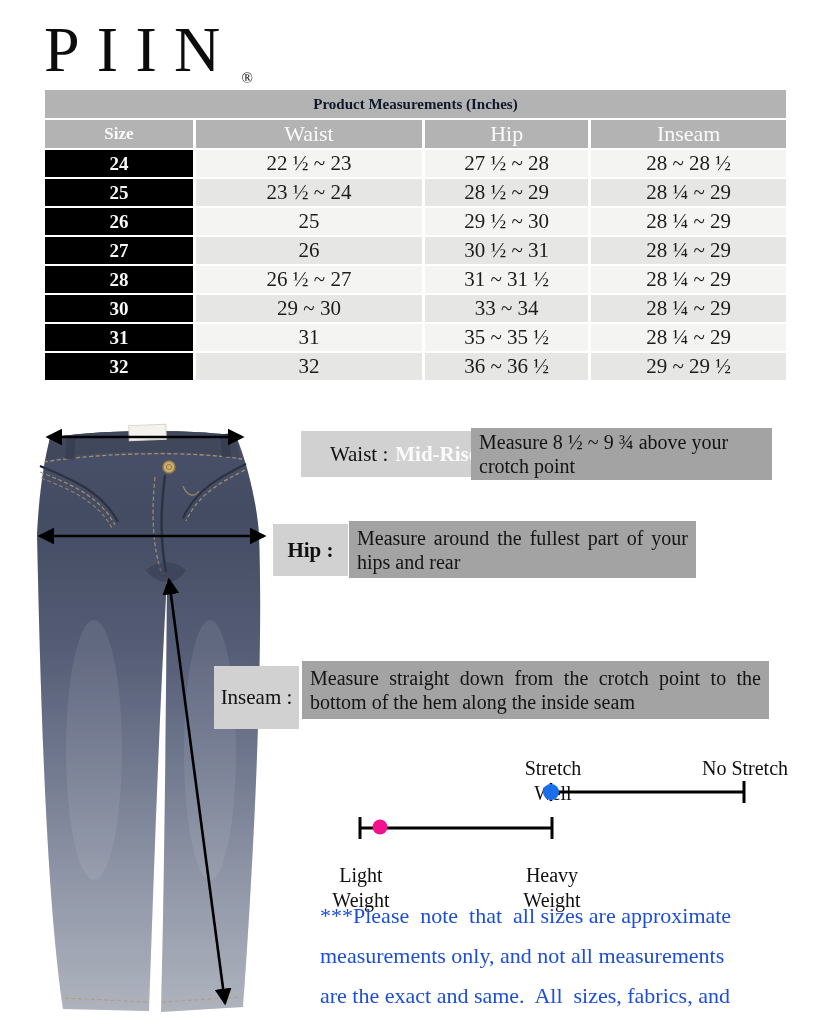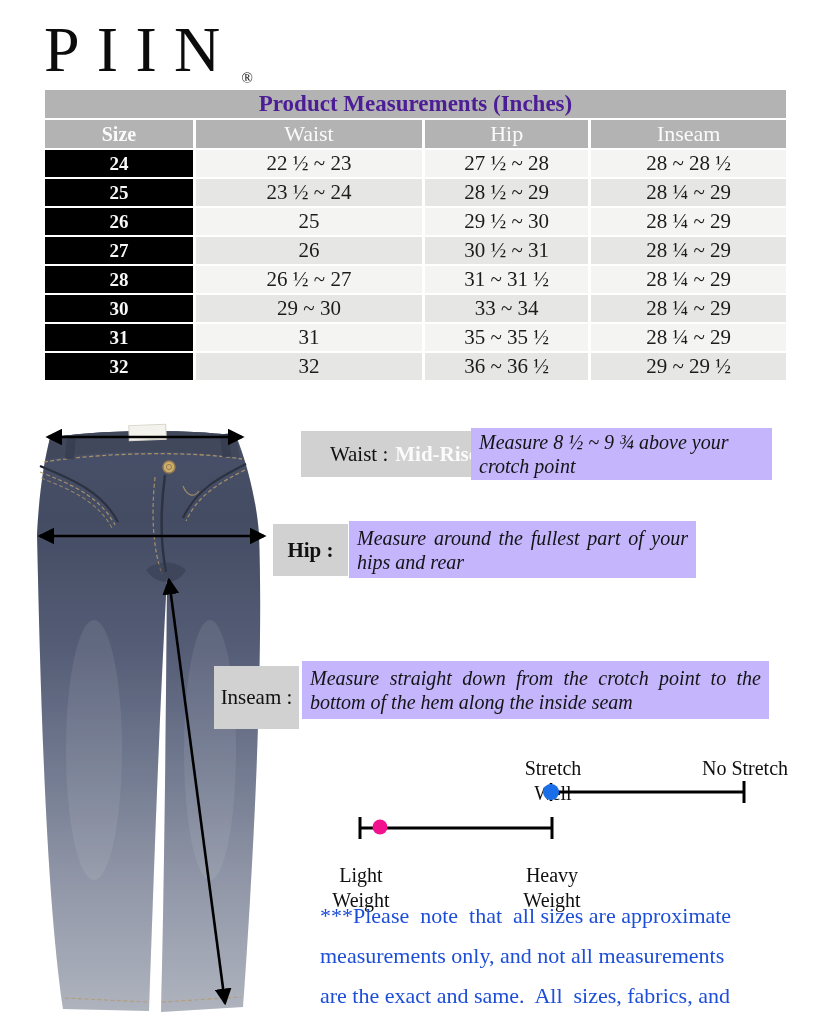--- a/index.html
+++ b/index.html
@@ -13,47 +13,47 @@
     letter-spacing:0.27em;color:#0c0c0c;font-weight:400;
   }
   .reg{font-size:15px;letter-spacing:0;position:relative;top:12px;left:4px;}
   
   table.meas{
     position:absolute;left:42px;top:88px;width:747px;
     border-collapse:separate;border-spacing:3px 2px;table-layout:fixed;
   }
   table.meas td,table.meas th{padding:0;text-align:center;vertical-align:middle;}
   table.meas .title{
-    background:#b3b3b3;color:#4c1d95;font-weight:bold;font-size:23px;height:28px;
+    background:#b3b3b3;color:#0f172a;font-weight:bold;font-size:15px;height:28px;
   }
   table.meas th{
     background:#b3b3b3;color:#fafafa;font-weight:normal;font-size:22px;height:28px;
   }
-  table.meas th.col-size{font-weight:bold;font-size:20px;}
+  table.meas th.col-size{font-weight:bold;font-size:17px;}
   table.meas col.c-size{width:20.2%;}
   table.meas col.c-waist{width:30.9%;}
   table.meas col.c-hip{width:22.3%;}
   table.meas col.c-inseam{width:26.6%;}
   table.meas td.size-cell{
     background:#000000;color:#f8f8f8;font-weight:bold;font-size:19px;height:27px;
   }
   table.meas td.data-cell{font-size:21px;color:#1c1c1c;height:27px;}
   table.meas tbody tr:nth-child(odd) td.data-cell{background:#f4f4f2;}
   table.meas tbody tr:nth-child(even) td.data-cell{background:#e6e6e4;}
   
   .jeans-wrap{position:absolute;left:26px;top:420px;width:248px;height:604px;}
   
   .label-box{
     position:absolute;background:#d1d1d1;display:flex;align-items:center;
     justify-content:center;font-size:21px;color:#111;
   }
   .label-box .val{color:#fbfbfb;font-weight:bold;margin-left:7px;}
   .desc-box{
-    position:absolute;background:#c4b5fd;font-size:20px;line-height:24px;color:#141414;
-    display:flex;align-items:center;padding:0 8px;box-sizing:border-box;font-style:italic;
+    position:absolute;background:#a3a3a3;font-size:20px;line-height:24px;color:#141414;
+    display:flex;align-items:center;padding:0 8px;box-sizing:border-box;
   }
   .desc-box .txt{width:100%;}
   .desc-box.justify .txt{text-align:justify;}
   .waist-label{left:265px;top:431px;width:206px;height:46px;margin-left:36px;}
   .waist-desc{left:471px;top:428px;width:301px;height:52px;}
   .hip-label{left:273px;top:524px;width:75px;height:52px;font-weight:bold;}
   .hip-desc{left:349px;top:521px;width:347px;height:57px;}
   .inseam-label{left:214px;top:666px;width:85px;height:63px;}
   .inseam-desc{left:302px;top:661px;width:467px;height:58px;}
   

